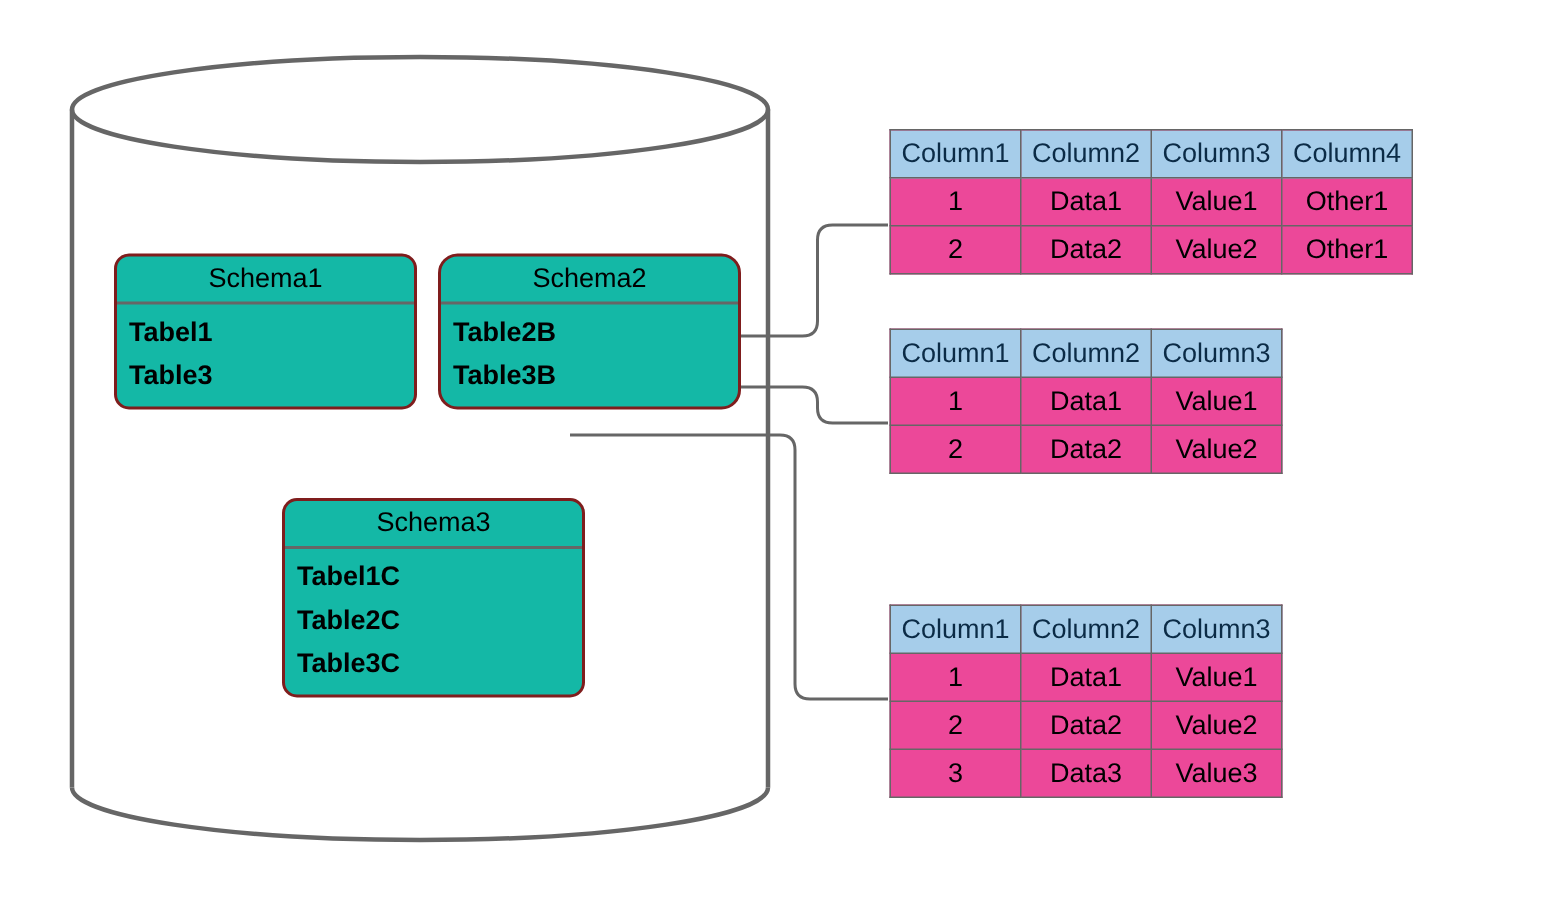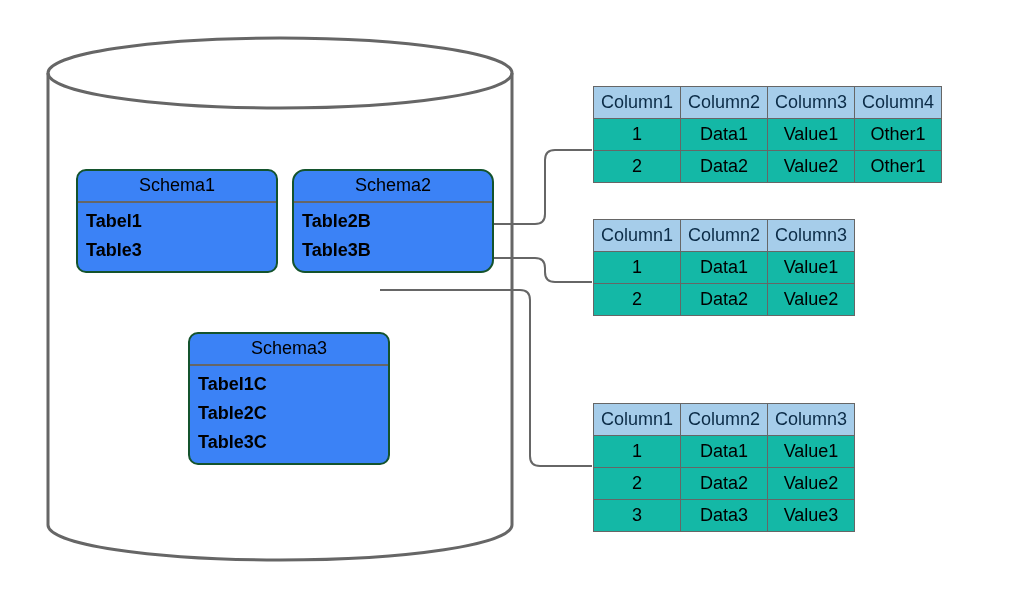--- a/index.html
+++ b/index.html
@@ -10,43 +10,43 @@
     font-family: Arial, Helvetica, sans-serif;
     font-size: 18px;
     color: #000;
     background: #fff;
     position: relative;
   }
   svg { display: block; }
 
   .schema-box {
     position: absolute;
-    border: 2px solid #14532d;
+    border: 2px solid #7f1d1d;
     border-radius: 10px;
-    background: #3b82f6;
+    background: #14b8a6;
   }
   .schema-title {
     text-align: center;
     padding: 4px 0 5px 0;
     border-bottom: 2px solid #666;
     font-size: 18px;
   }
   .schema-body {
     padding: 4px 8px 6px 8px;
     font-weight: bold;
   }
   .schema-body div {
     font-size: 18px;
     padding: 4px 0;
   }
 
   table.data {
     position: absolute;
     border-collapse: collapse;
-    background: #14b8a6;
+    background: #ec4899;
   }
   table.data th, table.data td {
     border: 1px solid #666;
     padding: 5px 6px;
     text-align: center;
     font-size: 18px;
     font-weight: normal;
     min-width: 74px;
   }
   table.data th {

